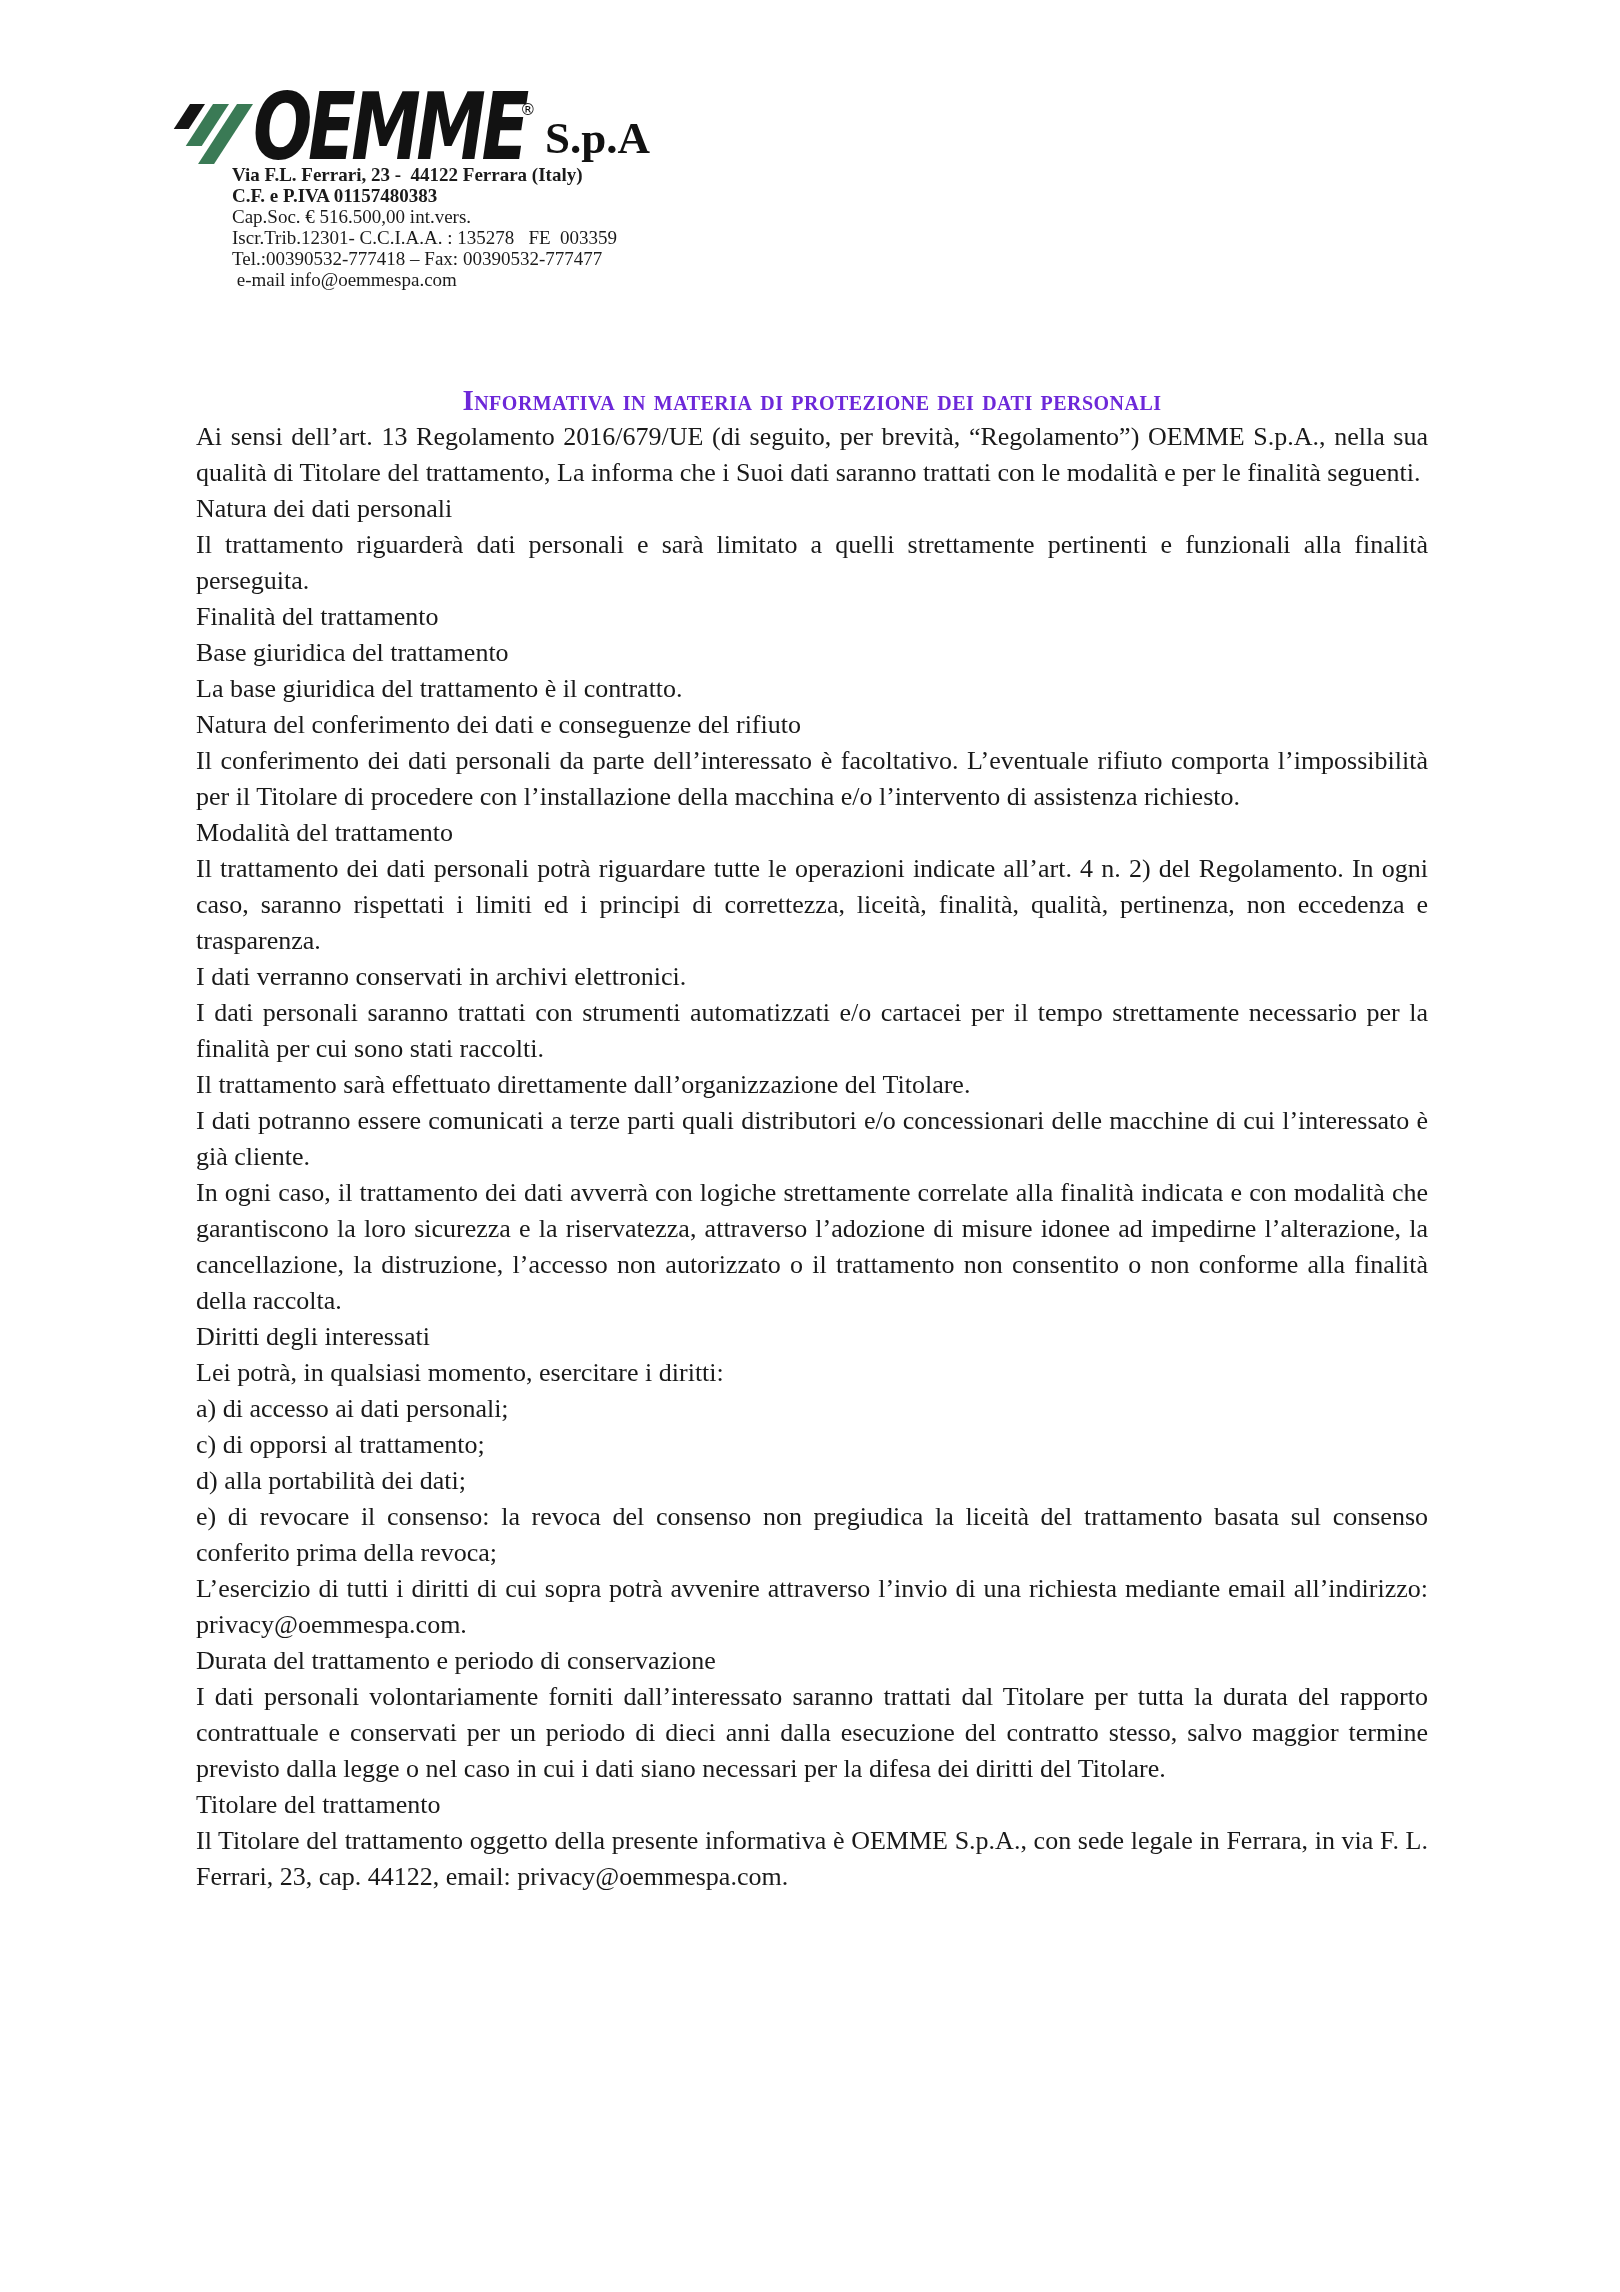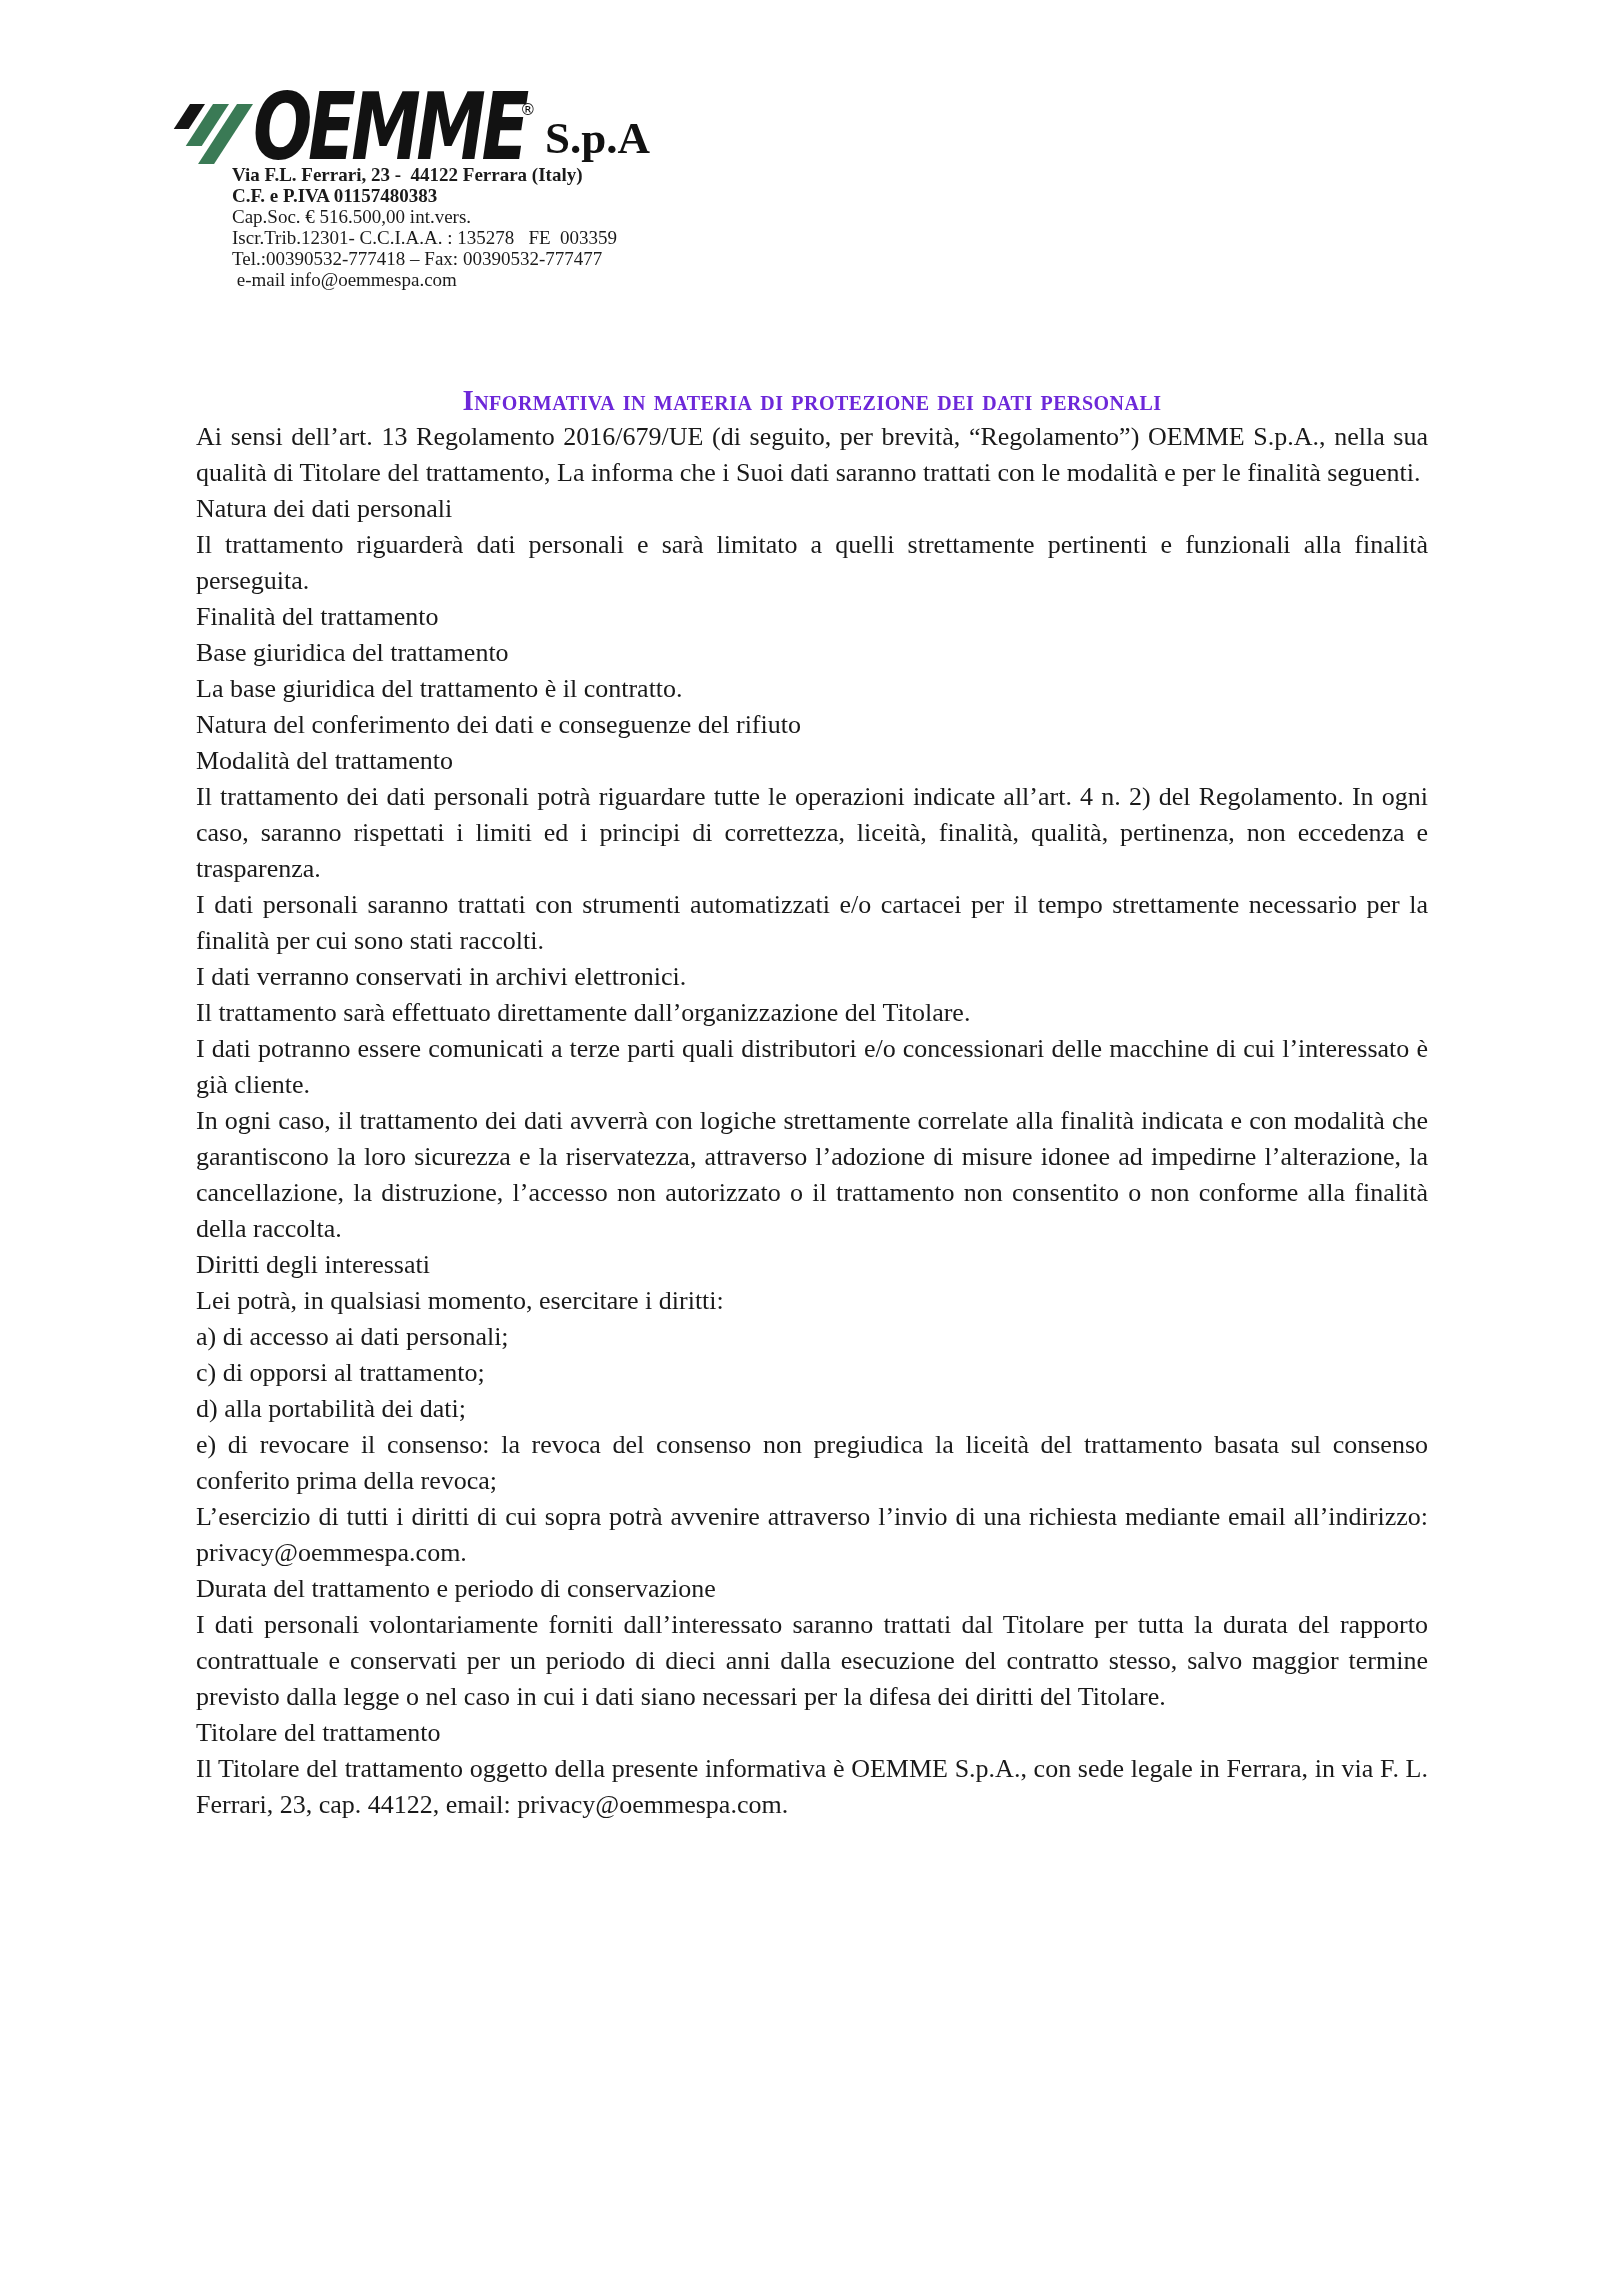--- a/index.html
+++ b/index.html
@@ -106,24 +106,25 @@
 <div class="content">
   <h1 class="doc-title">Informativa in materia di protezione dei dati personali</h1>
   <div>
       <p class="body-text">Ai sensi dell’art. 13 Regolamento 2016/679/UE (di seguito, per brevità, “Regolamento”) OEMME S.p.A., nella sua qualità di Titolare del trattamento, La informa che i Suoi dati saranno trattati con le modalità e per le finalità seguenti.</p>
       <p class="section-heading">Natura dei dati personali</p>
       <p class="body-text">Il trattamento riguarderà dati personali e sarà limitato a quelli strettamente pertinenti e funzionali alla finalità perseguita.</p>
       <p class="section-heading">Finalità del trattamento</p>
       <p class="section-heading">Base giuridica del trattamento</p>
       <p class="body-text">La base giuridica del trattamento è il contratto.</p>
       <p class="section-heading">Natura del conferimento dei dati e conseguenze del rifiuto</p>
+      <p class="body-text">Il conferimento dei dati personali da parte dell’interessato è facoltativo. L’eventuale rifiuto comporta l’impossibilità per il Titolare di procedere con l’installazione della macchina e/o l’intervento di assistenza richiesto.</p>
       <p class="section-heading">Modalità del trattamento</p>
       <p class="body-text">Il trattamento dei dati personali potrà riguardare tutte le operazioni indicate all’art. 4 n. 2) del Regolamento. In ogni caso, saranno rispettati i limiti ed i principi di correttezza, liceità, finalità, qualità, pertinenza, non eccedenza e trasparenza.</p>
+      <p class="body-text">I dati verranno conservati in archivi elettronici.</p>
       <p class="body-text">I dati personali saranno trattati con strumenti automatizzati e/o cartacei per il tempo strettamente necessario per la finalità per cui sono stati raccolti.</p>
-      <p class="body-text">I dati verranno conservati in archivi elettronici.</p>
       <p class="body-text">Il trattamento sarà effettuato direttamente dall’organizzazione del Titolare.</p>
       <p class="body-text">I dati potranno essere comunicati a terze parti quali distributori e/o concessionari delle macchine di cui l’interessato è già cliente.</p>
       <p class="body-text">In ogni caso, il trattamento dei dati avverrà con logiche strettamente correlate alla finalità indicata e con modalità che garantiscono la loro sicurezza e la riservatezza, attraverso l’adozione di misure idonee ad impedirne l’alterazione, la cancellazione, la distruzione, l’accesso non autorizzato o il trattamento non consentito o non conforme alla finalità della raccolta.</p>
       <p class="section-heading">Diritti degli interessati</p>
       <p class="body-text">Lei potrà, in qualsiasi momento, esercitare i diritti:</p>
       <p class="body-text">a) di accesso ai dati personali;</p>
       <p class="body-text">c) di opporsi al trattamento;</p>
       <p class="body-text">d) alla portabilità dei dati;</p>
       <p class="body-text">e) di revocare il consenso: la revoca del consenso non pregiudica la liceità del trattamento basata sul consenso conferito prima della revoca;</p>
       <p class="body-text">L’esercizio di tutti i diritti di cui sopra potrà avvenire attraverso l’invio di una richiesta mediante email all’indirizzo: privacy@oemmespa.com.</p>

